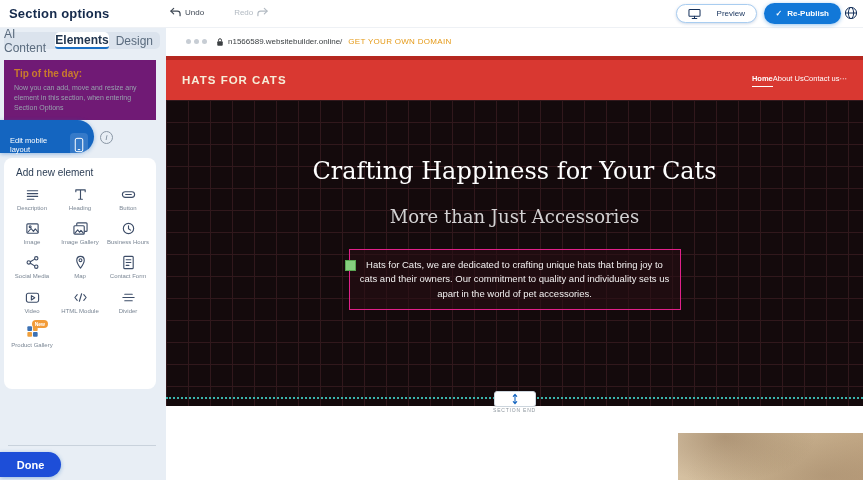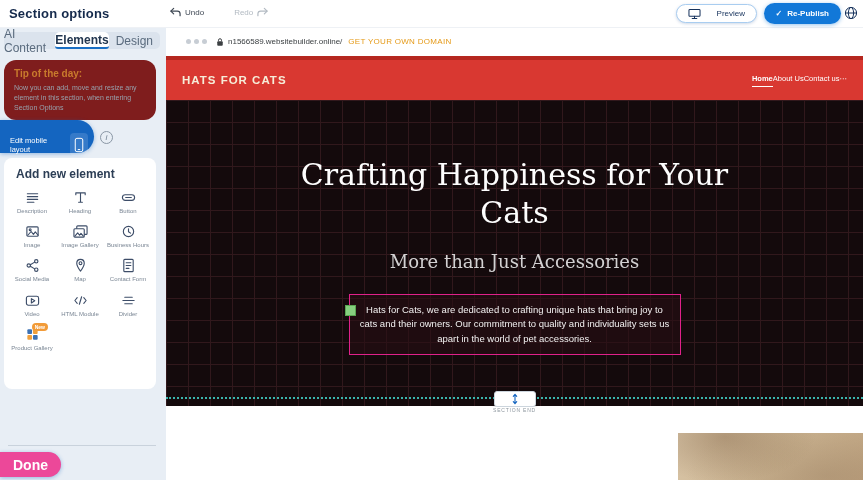--- a/index.html
+++ b/index.html
@@ -14,56 +14,56 @@
   .redo{display:flex;align-items:center;gap:4px;color:#b2bac2;margin-left:30px;cursor:pointer}
   .btn-preview{position:absolute;right:106px;top:4px;height:19px;padding:0 11px;display:flex;align-items:center;gap:16px;background:#fff;border:1px solid #a9cdf0;border-radius:10px;font-size:8px;color:#16325c;box-shadow:0 1px 3px rgba(60,100,160,.25);cursor:pointer}
   .btn-republish{position:absolute;right:22px;top:3px;height:21px;padding:0 12px;display:flex;align-items:center;gap:5px;background:#1278d8;border:none;border-radius:11px;font-size:8px;font-weight:bold;color:#fff;box-shadow:0 1px 4px rgba(18,120,216,.45);cursor:pointer}
   .globe{position:absolute;right:5px;top:6px;cursor:pointer}
 
   
   .sidebar{position:absolute;top:27px;left:0;width:166px;bottom:0;background:#e8eef5;z-index:20}
   .tabs{position:absolute;top:5px;left:4px;right:6px;height:17px;display:flex;background:#dbe3ed;border-radius:5px}
   .tab{flex:1;display:flex;align-items:center;justify-content:center;font-size:12px;color:#5a6b7e;cursor:pointer}
   .tab.active{background:#fff;border-radius:5px 5px 3px 3px;color:#233750;font-weight:bold;border-bottom:2px solid #1a6fc4}
-  .tip-card{position:absolute;top:33px;left:4px;width:152px;height:60px;background:#7f1d1d;border-radius:12px;padding:8px 10px;box-sizing:border-box}
+  .tip-card{position:absolute;top:33px;left:4px;width:152px;height:60px;background:#701a75;border-radius:0;padding:8px 10px;box-sizing:border-box}
   .tip-title{color:#c97b2d;font-size:10px;font-weight:bold}
   .tip-body{margin-top:4px;font-size:7px;line-height:1.4;color:#97a2ad}
   .btn-mobile{position:absolute;top:93px;left:0;width:94px;height:33px;background:#1465c0;border:none;border-radius:0 17px 17px 0;display:flex;align-items:center;gap:6px;padding:16px 6px 0 10px;color:#fff;font-size:7.5px;text-align:left;cursor:pointer;box-shadow:0 1px 4px rgba(20,101,192,.4)}
   .phone-chip{width:18px;height:23px;background:rgba(255,255,255,.14);border-radius:4px;display:flex;align-items:center;justify-content:center;flex:none}
   .info-dot{position:absolute;top:104px;left:100px;width:11px;height:11px;border:1px solid #8a97a5;border-radius:50%;color:#8a97a5;font-size:7px;font-style:italic;font-weight:bold;display:flex;align-items:center;justify-content:center;cursor:pointer}
   .add-card{position:absolute;top:131px;left:4px;width:152px;height:231px;background:#fff;border-radius:8px;padding:9px 4px 4px 4px;box-sizing:border-box}
-  .add-title{font-size:12px;font-weight:bold;color:#2c3e55;margin:0 0 7px 8px}
+  .add-title{font-size:10px;font-weight:normal;color:#2c3e55;margin:0 0 7px 8px}
   .egrid{display:grid;grid-template-columns:repeat(3,1fr);row-gap:5px}
   .cell{position:relative;display:flex;flex-direction:column;align-items:center;gap:3px;padding:2px 0;cursor:pointer;border-radius:4px}
   .ic{width:15px;height:15px;stroke:#3d4d68;fill:none;stroke-width:1.2;stroke-linecap:round;stroke-linejoin:round}
   .elabel{font-size:6px;color:#7a8694;text-align:center;line-height:1.2;max-width:44px}
   .badge{position:absolute;top:-2px;right:8px;background:#f29b38;color:#fff;font-size:5px;font-weight:bold;padding:1px 3px;border-radius:5px}
   .side-divider{position:absolute;bottom:34px;left:8px;right:10px;height:1px;background:#c9d2dc}
-  .btn-done{position:absolute;bottom:3px;left:0;width:61px;height:25px;background:#ec4899;border:none;border-radius:0 14px 14px 0;color:#fff;font-size:14px;font-weight:bold;cursor:pointer;box-shadow:0 1px 4px rgba(20,101,192,.4)}
+  .btn-done{position:absolute;bottom:3px;left:0;width:61px;height:25px;background:#1d4ed8;border:none;border-radius:0 14px 14px 0;color:#fff;font-size:11px;font-weight:bold;cursor:pointer;box-shadow:0 1px 4px rgba(20,101,192,.4)}
 
   
   .main{position:absolute;top:27px;left:166px;right:0;bottom:0;background:#fff}
   .browser-bar{position:absolute;top:0;left:0;right:0;height:29px;display:flex;align-items:center;padding-left:20px;background:#fff}
   .dot{width:5px;height:5px;border-radius:50%;background:#c7cdd4;margin-right:3px}
   .lockwrap{margin:0 4px 0 6px;display:flex;align-items:center}
   .url{font-size:8px;color:#3c4043}
   .cta{font-size:8px;font-weight:normal;color:#e59a18;margin-left:6px;letter-spacing:.3px;cursor:pointer}
 
   .page{position:absolute;top:29px;left:0;right:0;bottom:0;overflow:hidden}
   .site-strip{height:4px;background:#b5271f}
   .site-header{height:40px;background:#d93831;display:flex;align-items:center;justify-content:space-between;padding:0 16px}
   .logo{font-family:Liberation Sans, sans-serif;font-weight:bold;font-size:11.5px;color:#f6edd9;letter-spacing:1px;cursor:pointer}
   .nav{display:flex;align-items:center;}
   .nav-item{font-size:7.5px;color:#fff;padding-bottom:3px;cursor:pointer}
   .nav-item.active{border-bottom:1.5px solid #fff;font-weight:bold}
   .hero{height:306px;display:flex;flex-direction:column;align-items:center;padding-top:56px;box-sizing:border-box;
     background-color:#140a0c;
     background-image:linear-gradient(#31181c 1px,transparent 1px),linear-gradient(90deg,#31181c 1px,transparent 1px);
     background-size:22px 22px}
-  .hero-h{font-family:"DejaVu Serif",serif;font-size:30px;line-height:1.25;color:#fefefe;text-align:center;max-width:440px;cursor:pointer}
+  .hero-h{font-family:"DejaVu Serif",serif;font-size:24px;line-height:1.25;color:#fefefe;text-align:center;max-width:440px;cursor:pointer}
   .hero-sub{margin-top:20px;font-family:"DejaVu Serif",serif;font-size:18px;color:#d3d1d2;text-align:center;cursor:pointer}
   .hero-box{position:relative;margin-top:22px;width:332px;box-sizing:border-box;border:1px solid #e0218a;background:rgba(40,15,20,.55);padding:8px 10px;font-size:9.5px;line-height:1.5;color:#f2f0f0;text-align:center;cursor:pointer}
   .handle{position:absolute;left:-5px;top:10px;width:9px;height:9px;background:#86cf7f;border:1px solid #5aa653}
 
   .below{position:absolute;top:406px;left:166px;right:0;bottom:0;background:#fff}
   .sand{position:absolute;top:0;left:346px;right:0;bottom:0;
     background:
       radial-gradient(140px 70px at 25% 8%,rgba(130,100,70,.45) 0%,transparent 65%),
       radial-gradient(200px 90px at 80% 90%,rgba(120,95,70,.25) 0%,transparent 70%),
       linear-gradient(135deg,#dac7aa 0%,#cdb592 55%,#c2a683 100%)}

